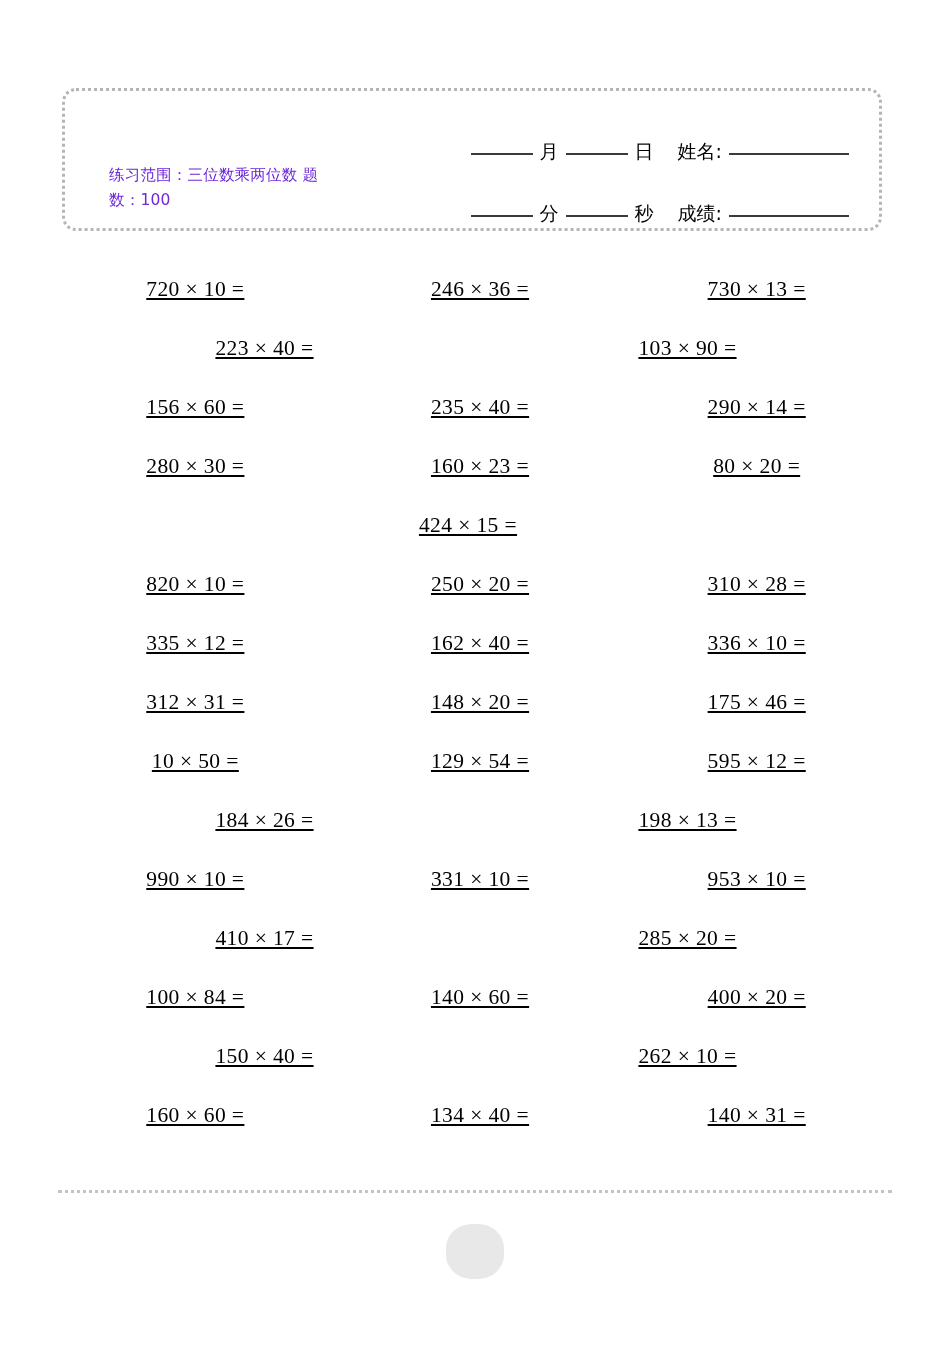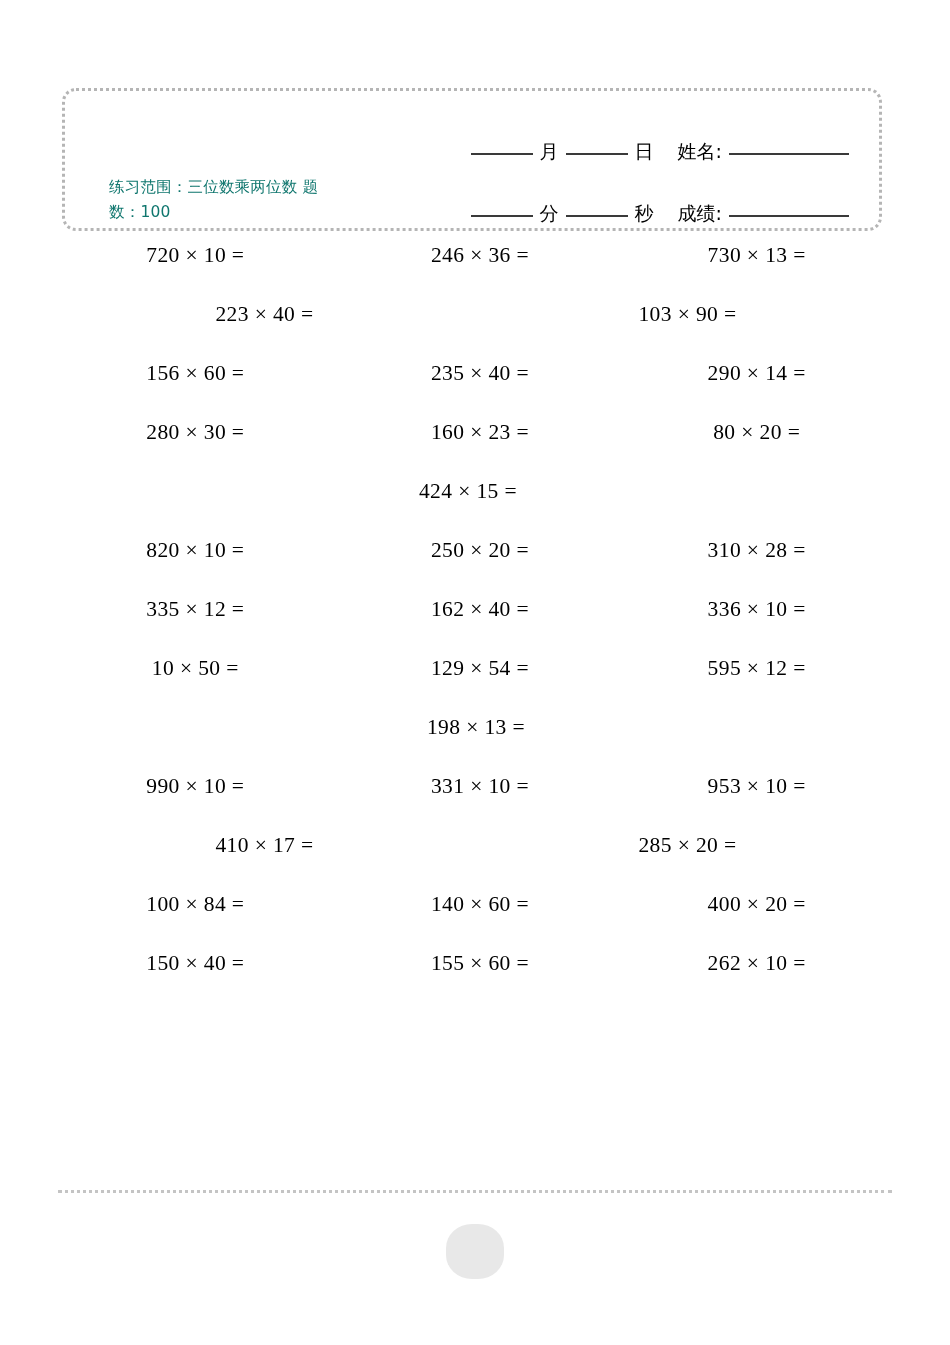--- a/index.html
+++ b/index.html
@@ -24,26 +24,26 @@
     width: 820px;
     height: 143px;
     border: 3px dotted #b5b5b5;
     border-radius: 14px;
     box-sizing: border-box;
   }
 
   .worksheet-title {
     position: absolute;
     left: 44px;
-    top: 84px;
+    top: 72px;
     width: 290px;
     font-family: "DejaVu Sans", "Liberation Sans", sans-serif;
     font-size: 15.5px;
     line-height: 25px;
-    color: #0f766e;
+    color: #6d28d9;
     letter-spacing: 0.2px;
   }
 
   .meta-block {
     position: absolute;
     right: 26px;
     top: 22px;
     width: 420px;
     font-family: "DejaVu Sans", "Liberation Sans", sans-serif;
   }
@@ -75,21 +75,22 @@
   
   .problems {
     position: absolute;
     left: 62px;
     top: 243px;
     width: 830px;
   }
   .prow {
     display: flex;
     height: 59px;
-    align-items: flex-start;
+    align-items: flex-end;
+    text-decoration: underline;
   }
   .pcell {
     flex: 1 1 0;
     text-align: center;
     font-size: 21.5px;
     letter-spacing: 0.4px;
     white-space: nowrap;
   }
   .pcell.c1 { padding-right: 18px; }
   .pcell.c2 { padding-right: 10px; }
@@ -176,43 +177,53 @@
     <div class="pcell c1">820 × 10 =</div>
     <div class="pcell c2">250 × 20 =</div>
     <div class="pcell c3">310 × 28 =</div>
   </div>
   <div class="prow">
     <div class="pcell c1">335 × 12 =</div>
     <div class="pcell c2">162 × 40 =</div>
     <div class="pcell c3">336 × 10 =</div>
   </div>
   <div class="prow">
+    <div class="pcell c1">312 × 31 =</div>
+    <div class="pcell c2">148 × 20 =</div>
+    <div class="pcell c3">175 × 46 =</div>
+  </div>
+  <div class="prow">
     <div class="pcell c1">10 × 50 =</div>
     <div class="pcell c2">129 × 54 =</div>
     <div class="pcell c3">595 × 12 =</div>
   </div>
   <div class="prow">
+    <div class="pcell c1">184 × 26 =</div>
     <div class="pcell c3">198 × 13 =</div>
   </div>
   <div class="prow">
     <div class="pcell c1">990 × 10 =</div>
     <div class="pcell c2">331 × 10 =</div>
     <div class="pcell c3">953 × 10 =</div>
   </div>
   <div class="prow">
     <div class="pcell c1">410 × 17 =</div>
     <div class="pcell c3">285 × 20 =</div>
   </div>
   <div class="prow">
     <div class="pcell c1">100 × 84 =</div>
     <div class="pcell c2">140 × 60 =</div>
     <div class="pcell c3">400 × 20 =</div>
   </div>
   <div class="prow">
     <div class="pcell c1">150 × 40 =</div>
-    <div class="pcell c2">155 × 60 =</div>
     <div class="pcell c3">262 × 10 =</div>
+  </div>
+  <div class="prow">
+    <div class="pcell c1">160 × 60 =</div>
+    <div class="pcell c2">134 × 40 =</div>
+    <div class="pcell c3">140 × 31 =</div>
   </div>
 
 </div>
 
 <div class="footer-divider"></div>
 <div class="page-badge"></div>
 
 </body></html>

